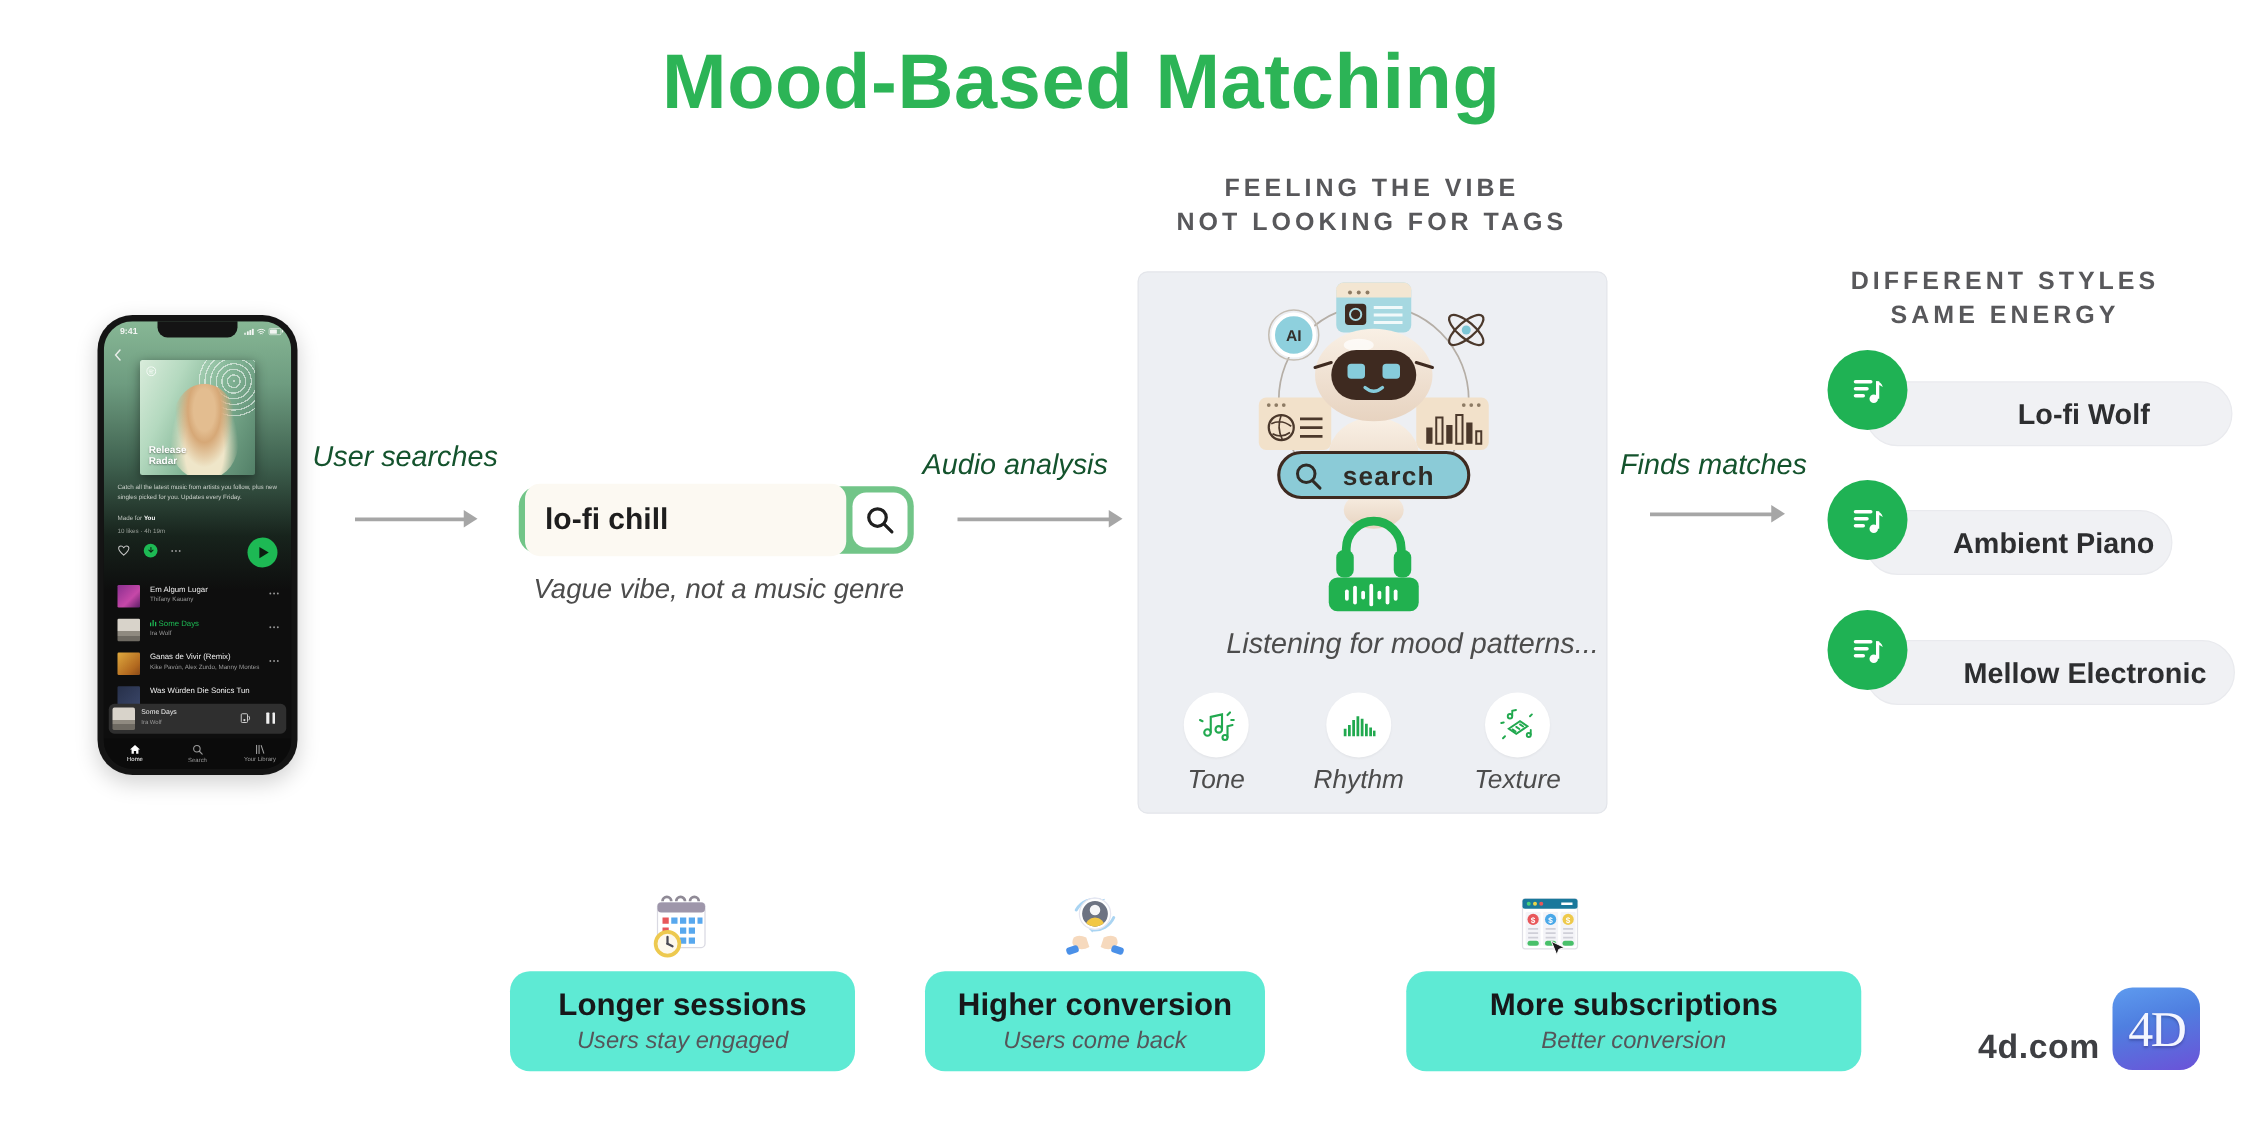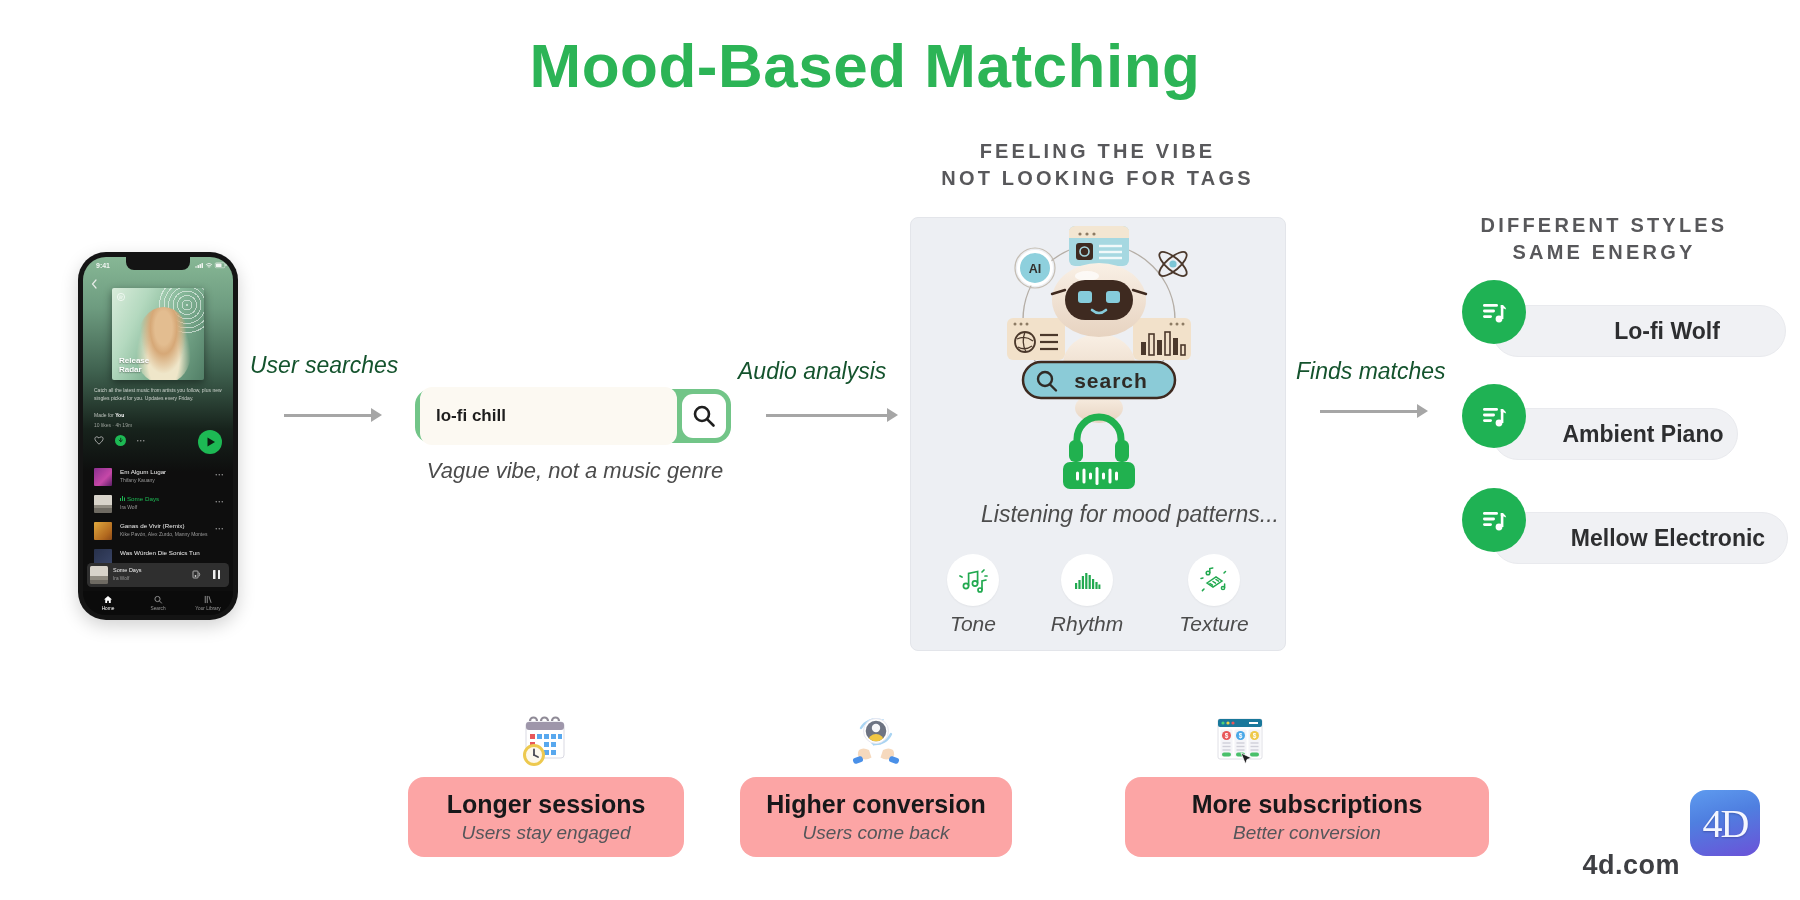--- a/index.html
+++ b/index.html
@@ -13,21 +13,21 @@
   
   .flow-label{position:absolute;font-style:italic;font-size:23px;color:#14532d;text-align:left;}
   .arrow{position:absolute;height:3px;background:#a6a6a6;}
   .arrow::after{content:"";position:absolute;right:-10px;top:-6px;
       border-left:11px solid #a6a6a6;border-top:7px solid transparent;border-bottom:7px solid transparent;}
 
   
   .searchbox{position:absolute;left:415px;top:389px;width:316px;height:54px;background:#72c588;
      border-radius:16px;display:flex;align-items:center;gap:5px;padding:5px;box-sizing:border-box;}
   .search-field{flex:1;height:58px;background:#fcf9f2;border-radius:12px;display:flex;align-items:center;
-     padding-left:16px;font-size:17px;font-weight:700;color:#1e1e1e;}
+     padding-left:16px;font-size:24px;font-weight:700;color:#1e1e1e;}
   .search-btn{width:44px;height:44px;background:#fff;border-radius:11px;display:flex;align-items:center;justify-content:center;}
   .caption{position:absolute;left:405px;top:458px;width:340px;text-align:center;
      font-style:italic;font-size:22px;color:#4c4c4c;}
 
   
   .sec-heading{position:absolute;text-align:center;font-weight:700;color:#58585b;
      font-size:20px;letter-spacing:3.2px;line-height:1.35;}
 
   
   .panel{position:absolute;left:910px;top:217px;width:376px;height:434px;background:#edeff3;
@@ -48,29 +48,29 @@
   .res-pill{position:absolute;height:52px;background:#f0f1f4;border:1px solid #e9eaee;border-radius:28px;
      display:flex;align-items:center;justify-content:center;box-sizing:border-box;padding-left:56px;
      font-size:23px;font-weight:700;color:#2d2e30;z-index:1;}
   .rc1{left:1462px;top:280px;} .rp1{left:1492px;top:305px;width:294px;}
   .rc2{left:1462px;top:384px;} .rp2{left:1492px;top:408px;width:246px;}
   .rc3{left:1462px;top:488px;} .rp3{left:1492px;top:512px;width:296px;}
 
   
   .bicon{position:absolute;top:710px;}
   .bi1{left:517px;} .bi2{left:848px;} .bi3{left:1212px;}
-  .bcard{position:absolute;top:777px;height:80px;background:#fca5a5;border-radius:16px;
+  .bcard{position:absolute;top:777px;height:80px;background:#5eead4;border-radius:16px;
      display:flex;flex-direction:column;align-items:center;justify-content:center;}
   .bc1{left:408px;width:276px;} .bc2{left:740px;width:272px;} .bc3{left:1125px;width:364px;}
   .btitle{font-size:25px;font-weight:800;color:#17181a;}
   .bsub{font-style:italic;font-size:19px;color:#55565a;margin-top:3px;}
 
   
   .site{position:absolute;left:1545px;top:822px;width:135px;text-align:right;
-     font-size:27px;font-weight:800;color:#3e3f43;letter-spacing:.5px;margin-top:28px;}
+     font-size:27px;font-weight:800;color:#3e3f43;letter-spacing:.5px;}
   .logo4d{position:absolute;left:1690px;top:790px;width:70px;height:66px;border-radius:16px;
      background:linear-gradient(165deg,#5e9bef 0%,#4f7fe0 40%,#6b52d8 100%);
      display:flex;align-items:center;justify-content:center;
      font-family:"Liberation Serif",serif;font-size:40px;color:#f4f6ff;
      text-shadow:0 1px 2px rgba(30,30,90,.35);letter-spacing:-2px;}
 
   
   .phone{position:absolute;left:78px;top:252px;width:160px;height:368px;background:#141414;
      border-radius:28px;box-shadow:0 6px 18px rgba(0,0,0,.18);}
   .screen{position:absolute;left:5px;top:5px;right:5px;bottom:5px;border-radius:23px;overflow:hidden;background:#0e0e0e;}

